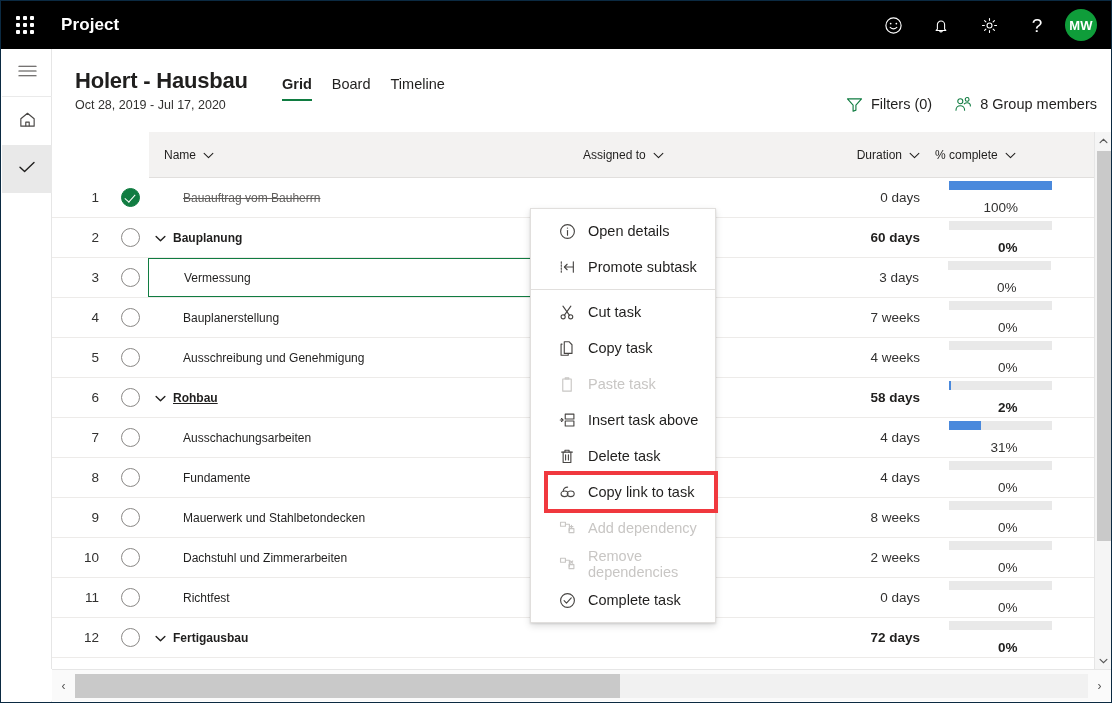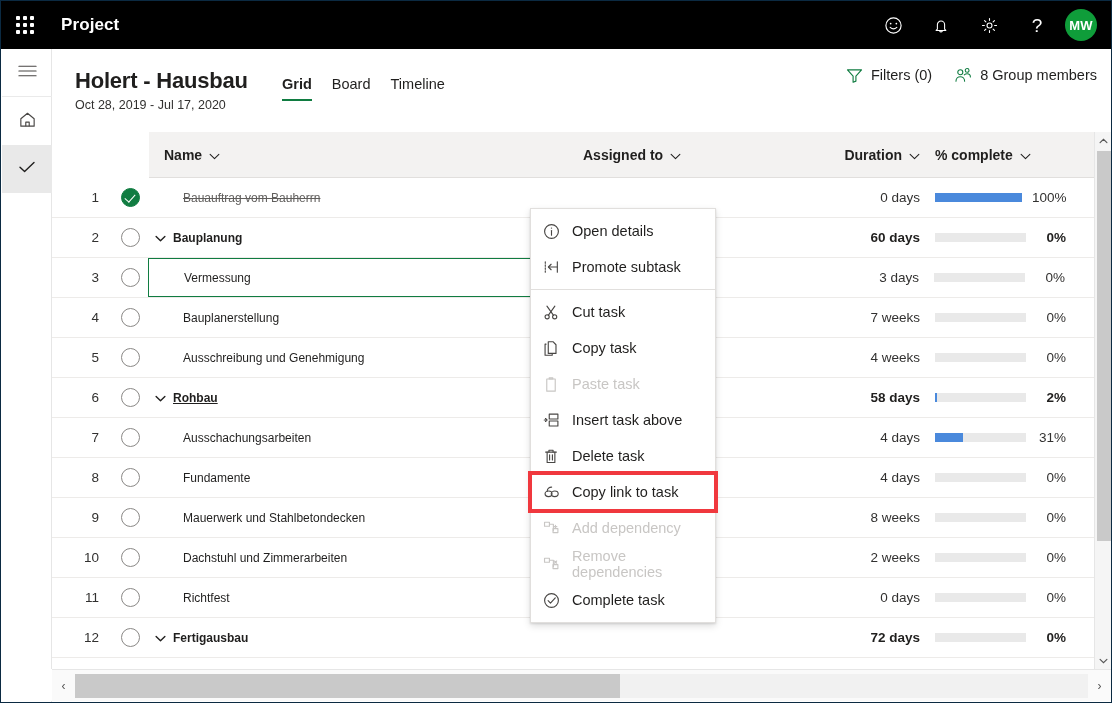--- a/index.html
+++ b/index.html
@@ -116,45 +116,44 @@
     cursor: pointer;
     position: relative;
   }
   .tab.active { font-weight: 600; }
   .tab.active::after {
     content: "";
     position: absolute; left: 0; right: 0; bottom: 0;
     height: 2px; background: #107c41;
   }
   .hdr-right {
-    position: absolute; right: 14px; top: 18px;
+    position: absolute; right: 14px; top: 47px;
     display: flex; align-items: center; gap: 22px;
   }
   .hdr-action {
     display: flex; align-items: center; gap: 8px;
     font-size: 14.5px; color: #201f1e;
     cursor: pointer;
   }
   .hdr-action svg { display:block; }
 
   
   .grid-head {
     position: relative;
     display: flex; align-items: center;
     height: 46px;
     background: #f3f2f1;
     border-bottom: 1px solid #e1dfdd;
     margin-left: 0;
   }
   .gh-spacer { width: 97px; height: 46px; background:#ffffff; }
   .gh-cell {
-    font-size: 14px; color: #201f1e;
+    font-size: 12px; color: #201f1e;
     display: flex; align-items: center; gap: 7px;
     cursor: pointer;
-    font-weight: bold;
   }
   .gh-name { width: 434px; padding-left: 15px; }
   .gh-assigned { width: 230px; }
   .gh-duration { width: 107px; justify-content: flex-end; }
   .gh-pct { width: 146px; padding-left: 15px; }
   .chev { display:inline-block; }
 
   
   .rows { position: relative; }
   .row {
@@ -207,20 +206,21 @@
   .cell-assigned { width: 230px; }
   .cell-duration {
     width: 107px; text-align: right;
     font-size: 13.5px; color: #323130;
   }
   .row.summary .cell-duration { font-weight: 700; color:#201f1e; }
   .cell-pct {
     width: 146px;
     display: flex; align-items: center; gap: 10px;
     padding-left: 15px;
+    flex-direction: column;
   }
   .bar {
     width: 103px; height: 9px;
     background: #e9e9e9;
     position: relative;
     overflow: hidden;
   }
   .bar > i { display:block; height: 9px; background: #4a89dc; }
   .pctval {
     font-size: 13.5px; color: #323130;
@@ -277,20 +277,21 @@
     z-index: 40;
   }
   .ctxitem {
     display: flex; align-items: center;
     height: 36px;
     padding: 0 10px 0 12px;
     font-size: 14.5px;
     color: #201f1e;
     cursor: pointer;
     position: relative;
+    margin-left: 16px;
   }
   .ctxitem .ico {
     width: 24px; display:flex; align-items:center; justify-content:flex-start;
     color: #484644;
     flex: 0 0 24px;
   }
   .ctxitem .lbl { padding-left: 5px; }
   .ctxitem.disabled { color: #c8c6c4; cursor: default; }
   .ctxitem.disabled .ico { color: #c8c6c4; }
   .ctxsep { height: 1px; background: #e1dfdd; margin: 4px 0; }

